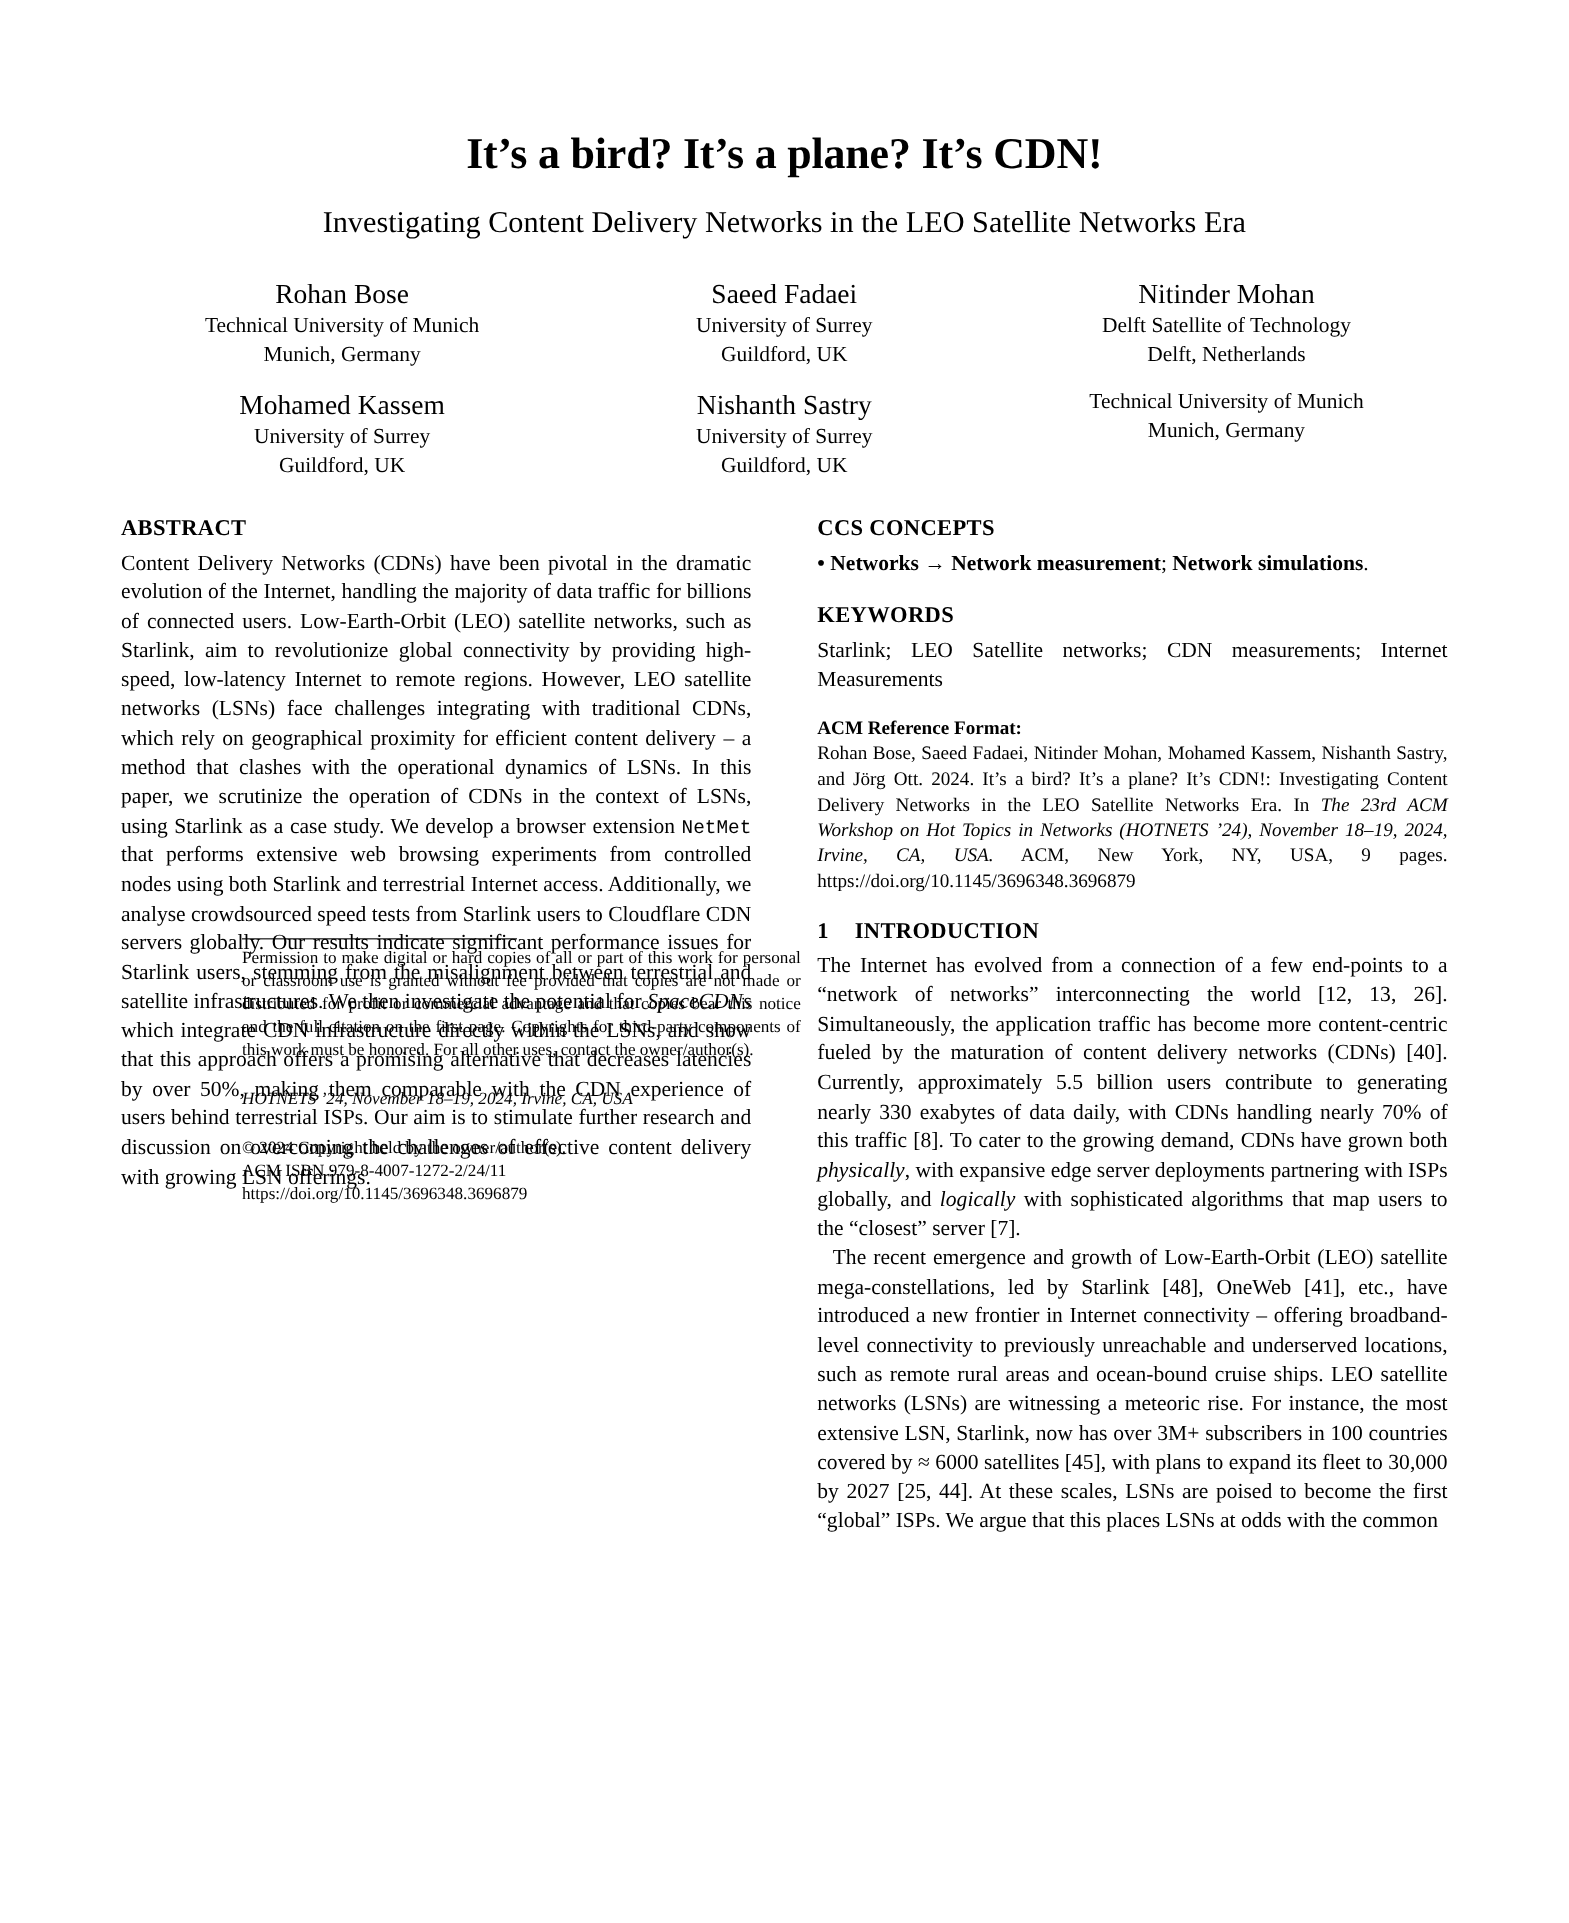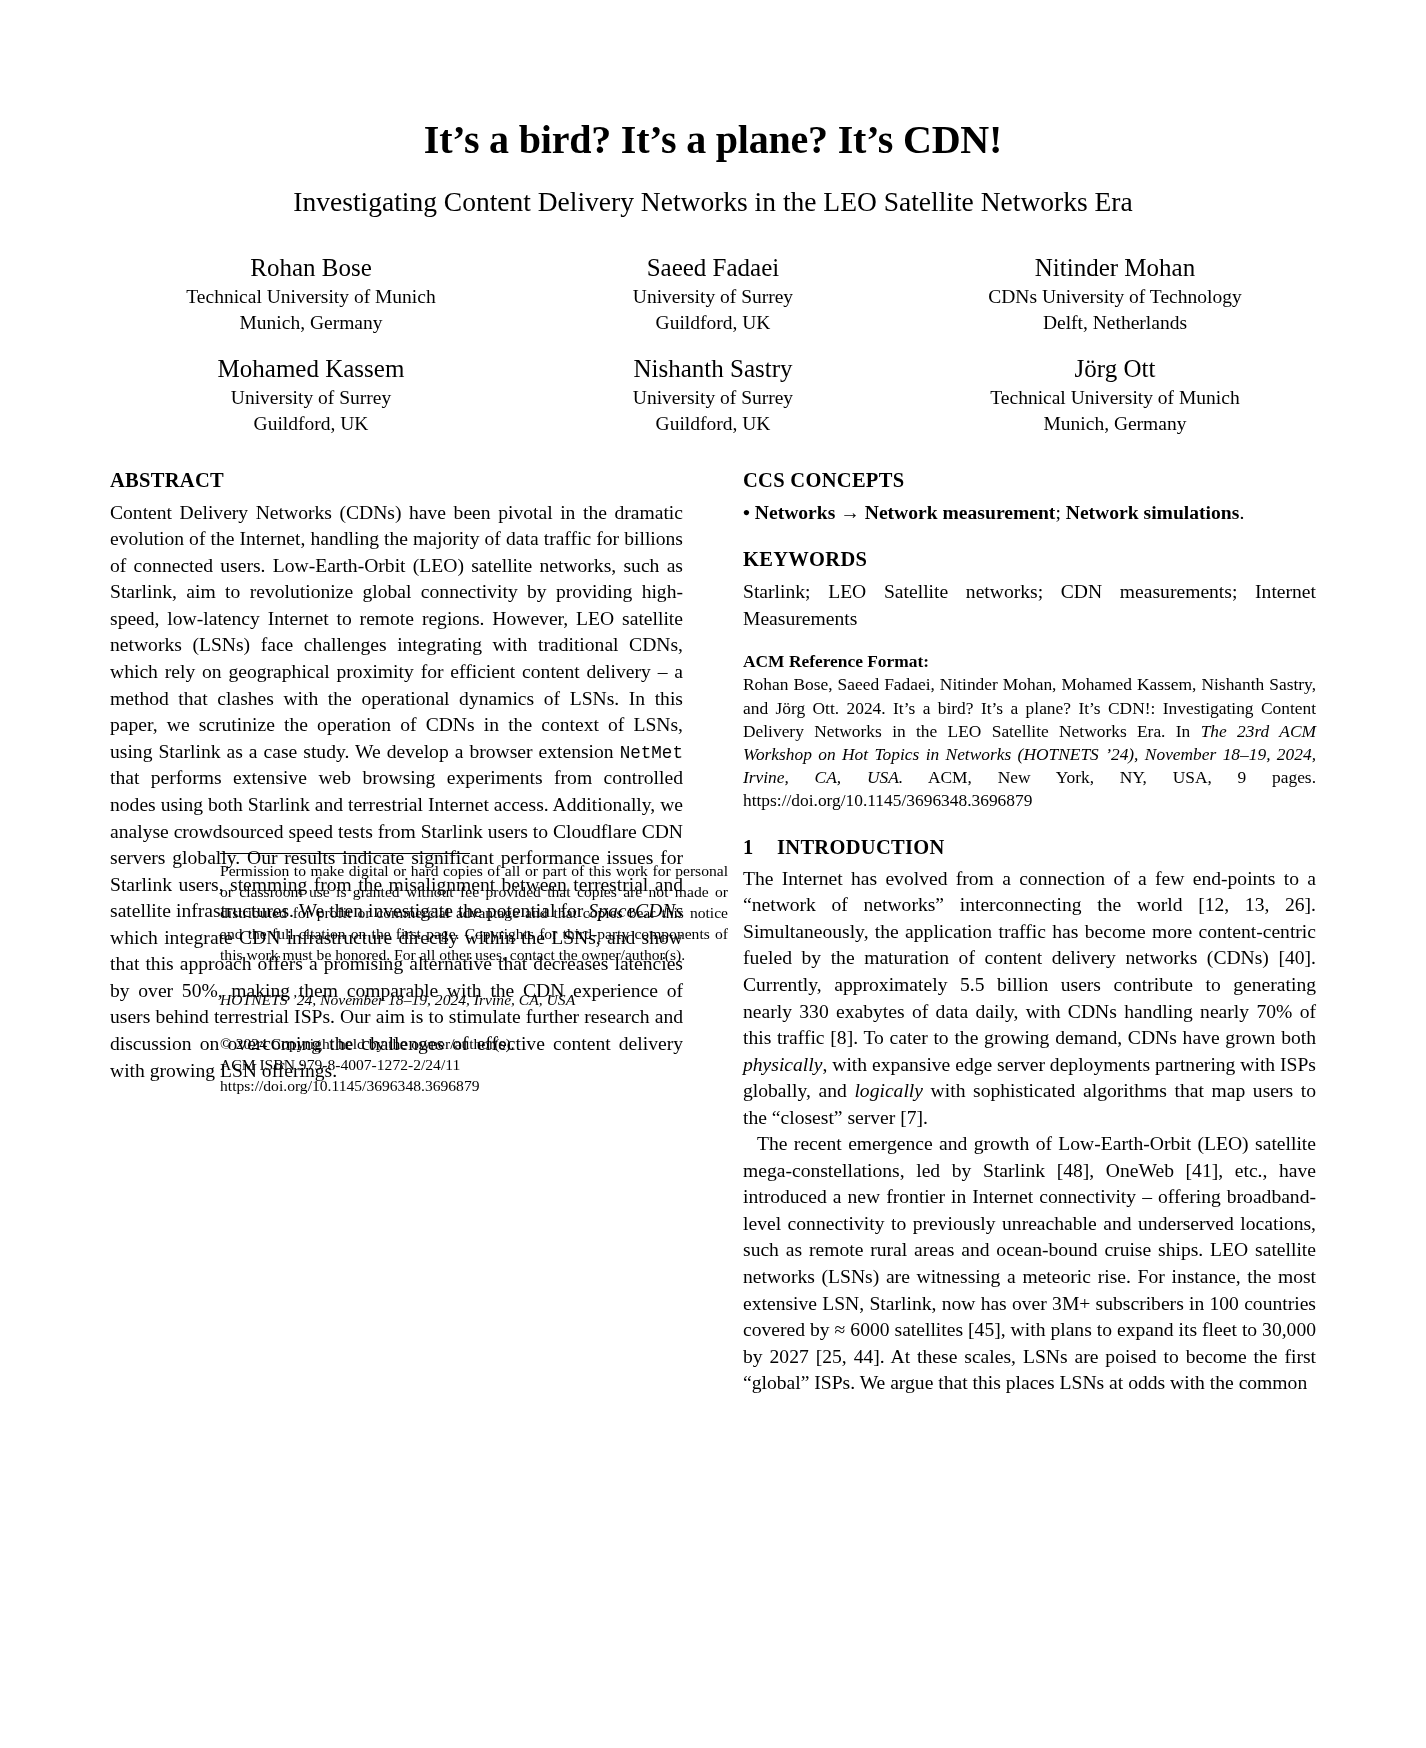--- a/index.html
+++ b/index.html
@@ -167,35 +167,34 @@
       <div class="author-affil">Technical University of Munich</div>
       <div class="author-loc">Munich, Germany</div>
     </div>
     <div class="author">
       <div class="author-name">Saeed Fadaei</div>
       <div class="author-affil">University of Surrey</div>
       <div class="author-loc">Guildford, UK</div>
     </div>
     <div class="author">
       <div class="author-name">Nitinder Mohan</div>
-      <div class="author-affil">CDNs University of Technology</div>
+      <div class="author-affil">Delft Satellite of Technology</div>
       <div class="author-loc">Delft, Netherlands</div>
     </div>
     <div class="author">
       <div class="author-name">Mohamed Kassem</div>
       <div class="author-affil">University of Surrey</div>
       <div class="author-loc">Guildford, UK</div>
     </div>
     <div class="author">
       <div class="author-name">Nishanth Sastry</div>
       <div class="author-affil">University of Surrey</div>
       <div class="author-loc">Guildford, UK</div>
     </div>
     <div class="author">
-      <div class="author-name">Jörg Ott</div>
       <div class="author-affil">Technical University of Munich</div>
       <div class="author-loc">Munich, Germany</div>
     </div>
   </div>
 
   <div class="columns">
 
     <div class="col col-left">
       <h2 class="sec-head">ABSTRACT</h2>
       <p class="body"><span>Content Delivery Networks (CDNs) have been pivotal in the dramatic evolution of the Internet, handling the majority of data traffic for billions of connected users. Low-Earth-Orbit (LEO) satellite networks, such as Starlink, aim to revolutionize global connectivity by providing high-speed, low-latency Internet to remote regions. However, LEO satellite networks (LSNs) face challenges integrating with traditional CDNs, which rely on geographical proximity for efficient content delivery – a method that clashes with the operational dynamics of LSNs. In this paper, we scrutinize the operation of CDNs in the context of LSNs, using Starlink as a case study. We develop a browser extension </span><span class="mono">NetMet</span><span> that performs extensive web browsing experiments from controlled nodes using both Starlink and terrestrial Internet access. Additionally, we analyse crowdsourced speed tests from Starlink users to Cloudflare CDN servers globally. Our results indicate significant performance issues for Starlink users, stemming from the misalignment between terrestrial and satellite infrastructures. We then investigate the potential for </span><span class="ital">SpaceCDNs</span><span> which integrate CDN infrastructure directly within the LSNs, and show that this approach offers a promising alternative that decreases latencies by over 50%, making them comparable with the CDN experience of users behind terrestrial ISPs. Our aim is to stimulate further research and discussion on overcoming the challenges of effective content delivery with growing LSN offerings.</span></p>

